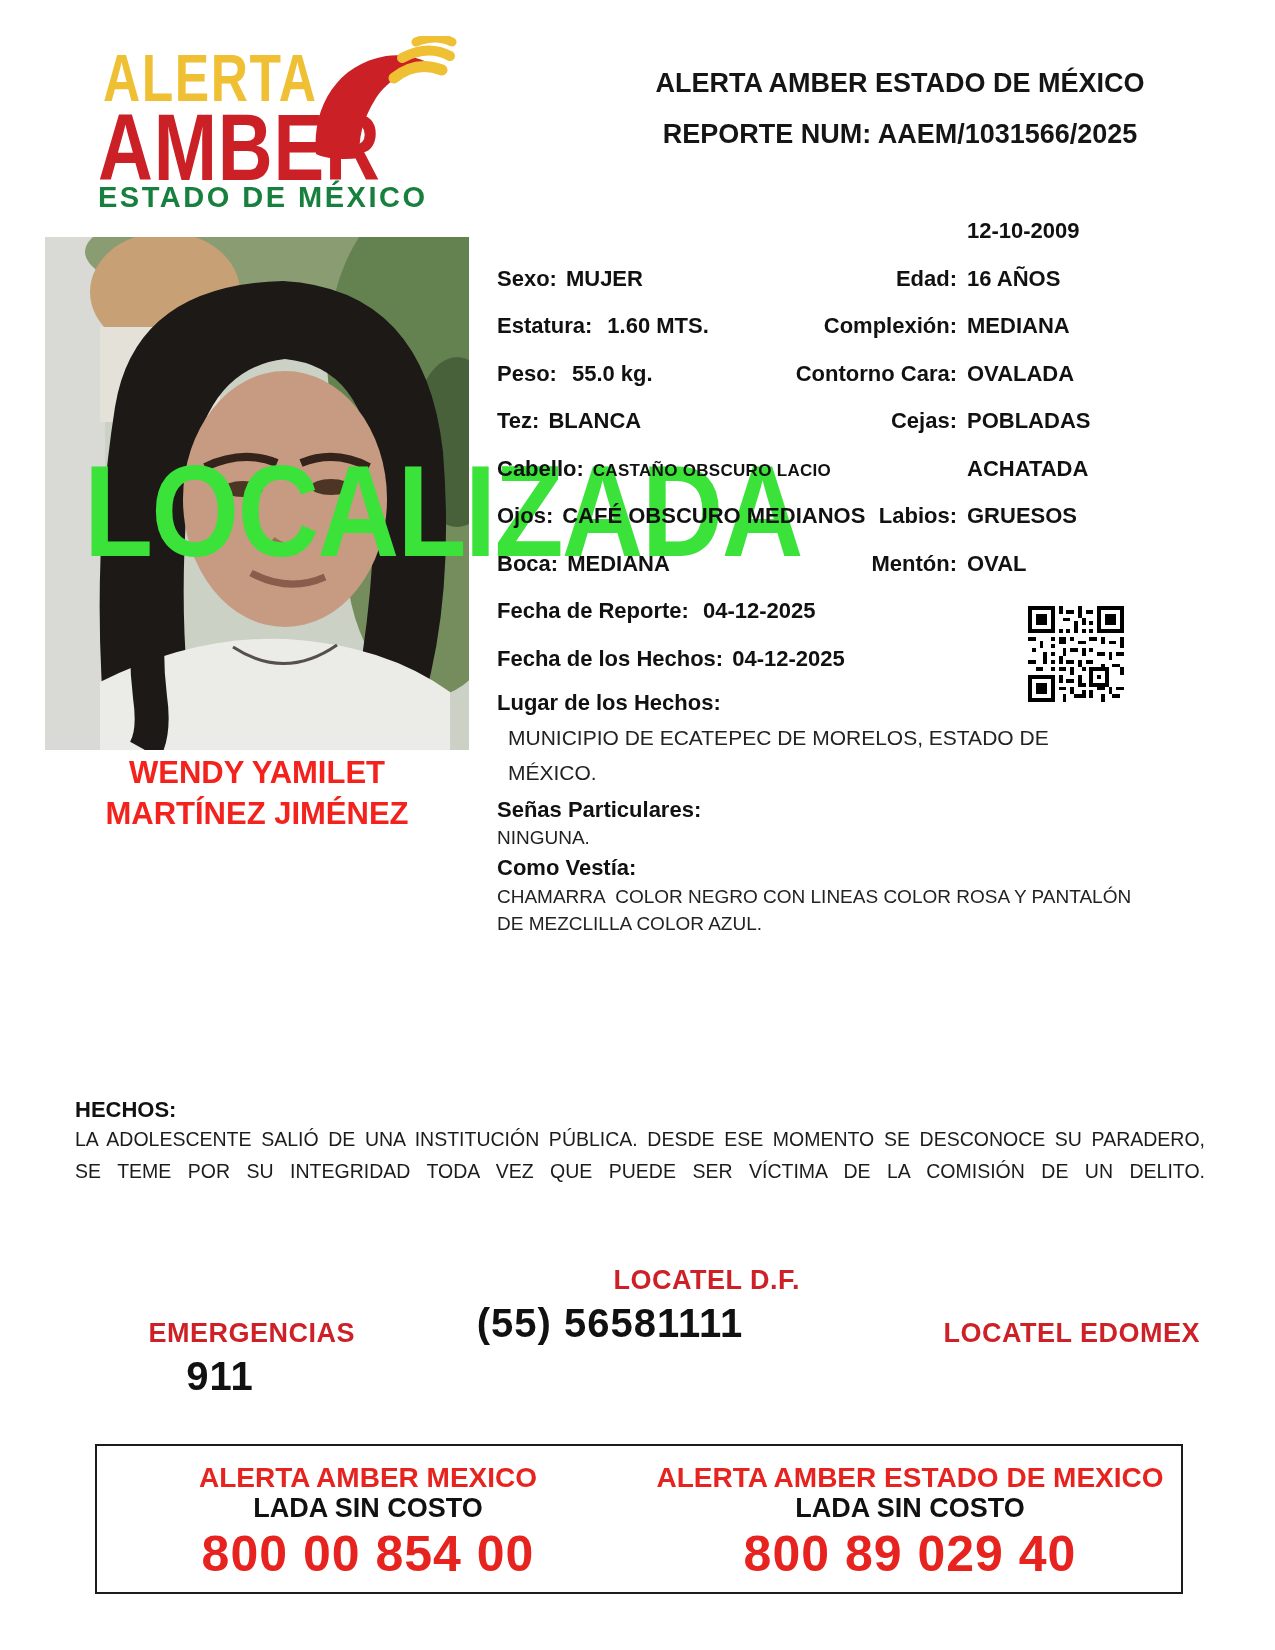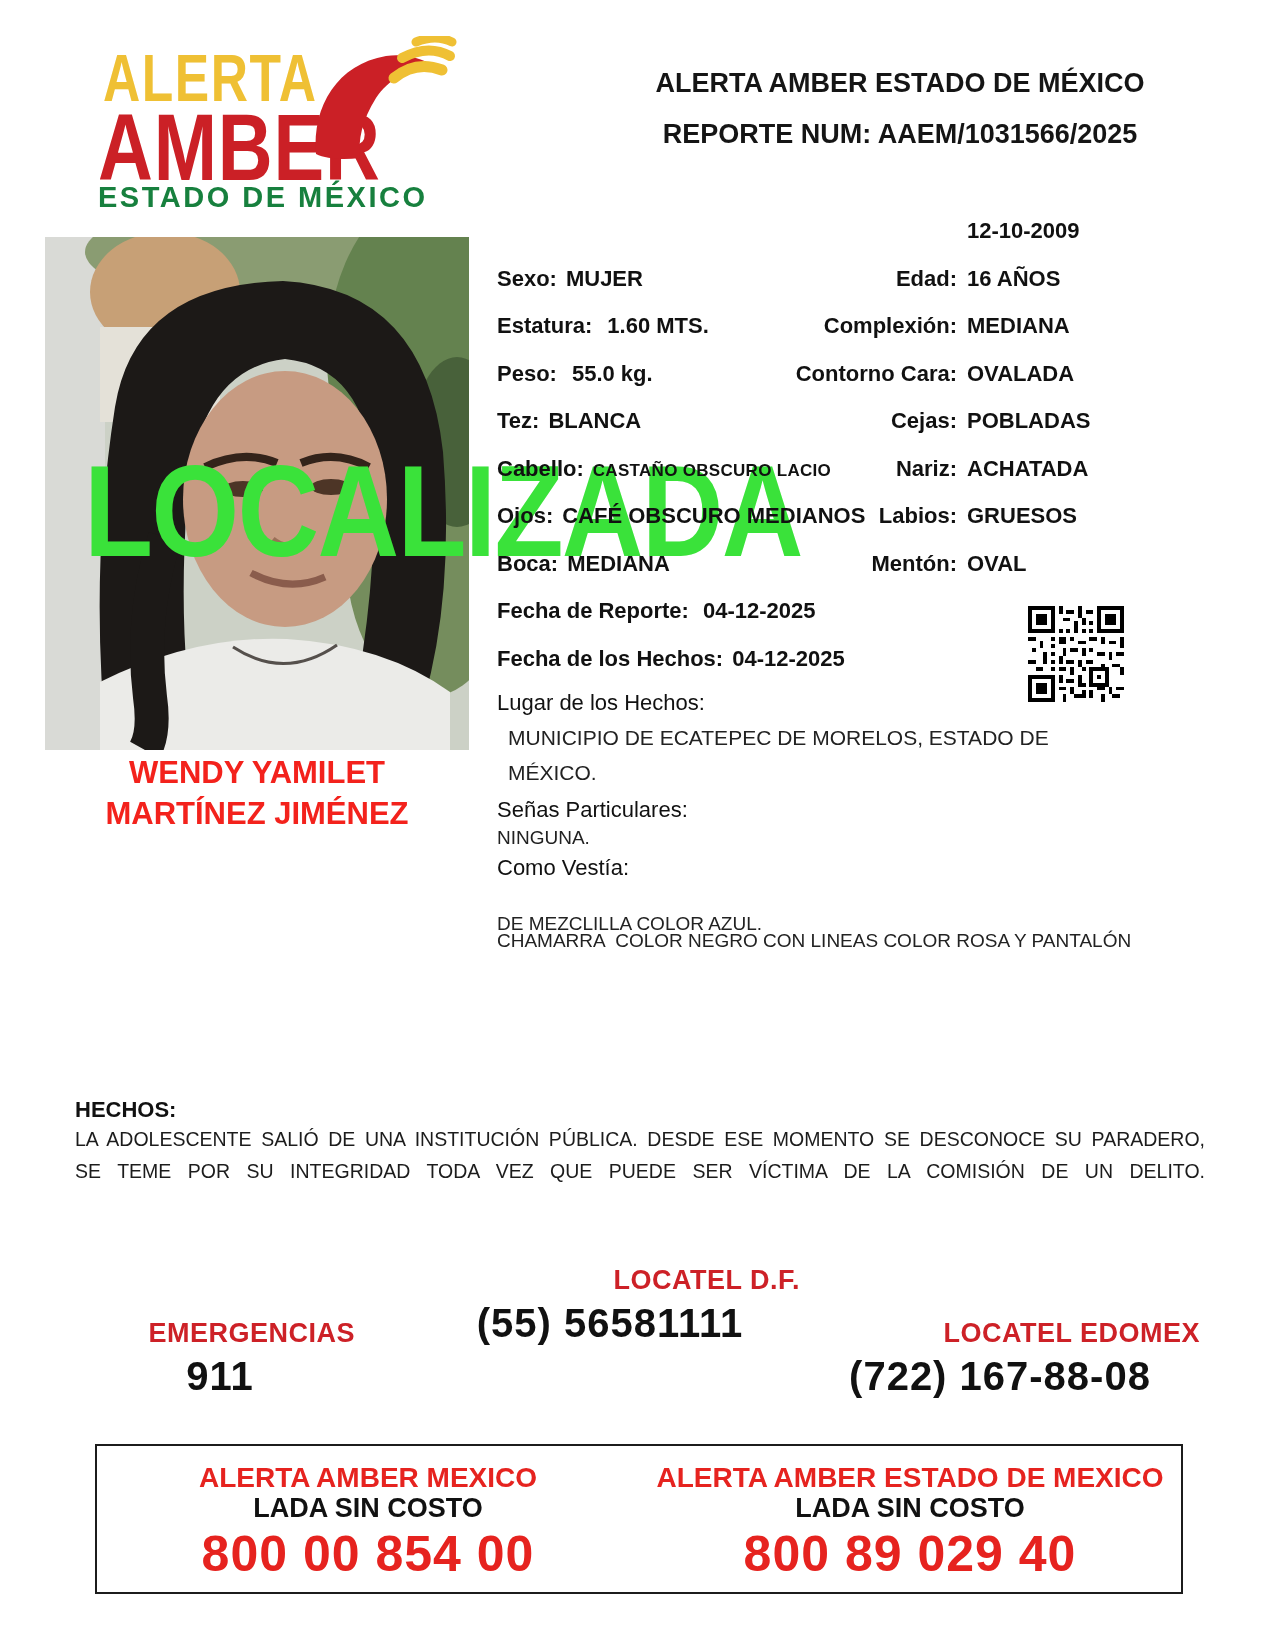--- a/index.html
+++ b/index.html
@@ -30,24 +30,24 @@
   .name{left:45px;top:752px;width:424px;text-align:center;color:#f3221c;
     font-size:31px;font-weight:bold;line-height:41px;z-index:6;}
   
   .details{left:497px;top:218px;width:700px;z-index:6;color:#111;}
   .drow{position:relative;height:47.5px;font-size:22px;font-weight:bold;white-space:nowrap;}
   .lcell{position:absolute;left:0;top:0;}
   .lcell .val{margin-left:9px;}
   .rlabel{position:absolute;left:0;top:0;width:460px;text-align:right;}
   .rvalue{position:absolute;left:470px;top:0;}
   .small-val{font-size:17px;letter-spacing:.3px;}
-  .sec-label{font-size:22px;font-weight:normal;color:#111;white-space:nowrap;text-align:center;}
+  .sec-label{font-size:22px;font-weight:bold;color:#111;white-space:nowrap;text-align:center;}
   .sec-body{font-size:21px;color:#222;white-space:nowrap;}
   .sec-body-sm{font-size:19px;color:#222;white-space:nowrap;}
-  .pre{white-space:pre;margin-top:44px;}
+  .pre{white-space:pre;}
   
   .qr{left:1028px;top:606px;width:96px;height:96px;background:#fff;z-index:6;}
   
   .hechos-label{left:75px;top:1097px;font-size:22px;font-weight:bold;color:#111;}
   .hechos-line{left:75px;width:1130px;font-size:19.5px;color:#1c1c1c;
     text-align:justify;text-align-last:justify;}
   
   .contact{text-align:center;}
   .contact .cname{font-size:27px;font-weight:bold;color:#cd2127;letter-spacing:.5px;text-align:right;}
   .contact .cnum{font-size:40px;font-weight:bold;color:#111;margin-top:5px;letter-spacing:1px;}
@@ -132,21 +132,20 @@
       <span class="rlabel">Contorno Cara:</span>
       <span class="rvalue">OVALADA</span>
     </div>
     <div class="drow">
       <span class="lcell"><span>Tez:</span><span class="val">BLANCA</span></span>
       <span class="rlabel">Cejas:</span>
       <span class="rvalue">POBLADAS</span>
     </div>
     <div class="drow">
       <span class="lcell"><span>Cabello:</span><span class="val small-val">CASTAÑO OBSCURO LACIO</span></span>
-      <span class="rlabel">Nariz:</span>
       <span class="rvalue">ACHATADA</span>
     </div>
     <div class="drow">
       <span class="lcell"><span>Ojos:</span><span class="val">CAFÉ OBSCURO MEDIANOS</span></span>
       <span class="rlabel">Labios:</span>
       <span class="rvalue">GRUESOS</span>
     </div>
     <div class="drow">
       <span class="lcell"><span>Boca:</span><span class="val">MEDIANA</span></span>
       <span class="rlabel">Mentón:</span>
@@ -267,21 +266,20 @@
   <div class="abs contact c1">
     <div class="cname">EMERGENCIAS</div>
     <div class="cnum">911</div>
   </div>
   <div class="abs contact c2">
     <div class="cname">LOCATEL D.F.</div>
     <div class="cnum">(55) 56581111</div>
   </div>
   <div class="abs contact c3">
     <div class="cname">LOCATEL EDOMEX</div>
-    <div class="cnum">(722) 167-88-08</div>
   </div>
 
   <div class="abs hotbox">
     <div class="hotcol">
       <div class="htitle">ALERTA AMBER MEXICO</div>
       <div class="hsub">LADA SIN COSTO</div>
       <div class="hnum">800 00 854 00</div>
     </div>
     <div class="hotcol">
       <div class="htitle">ALERTA AMBER ESTADO DE MEXICO</div>

